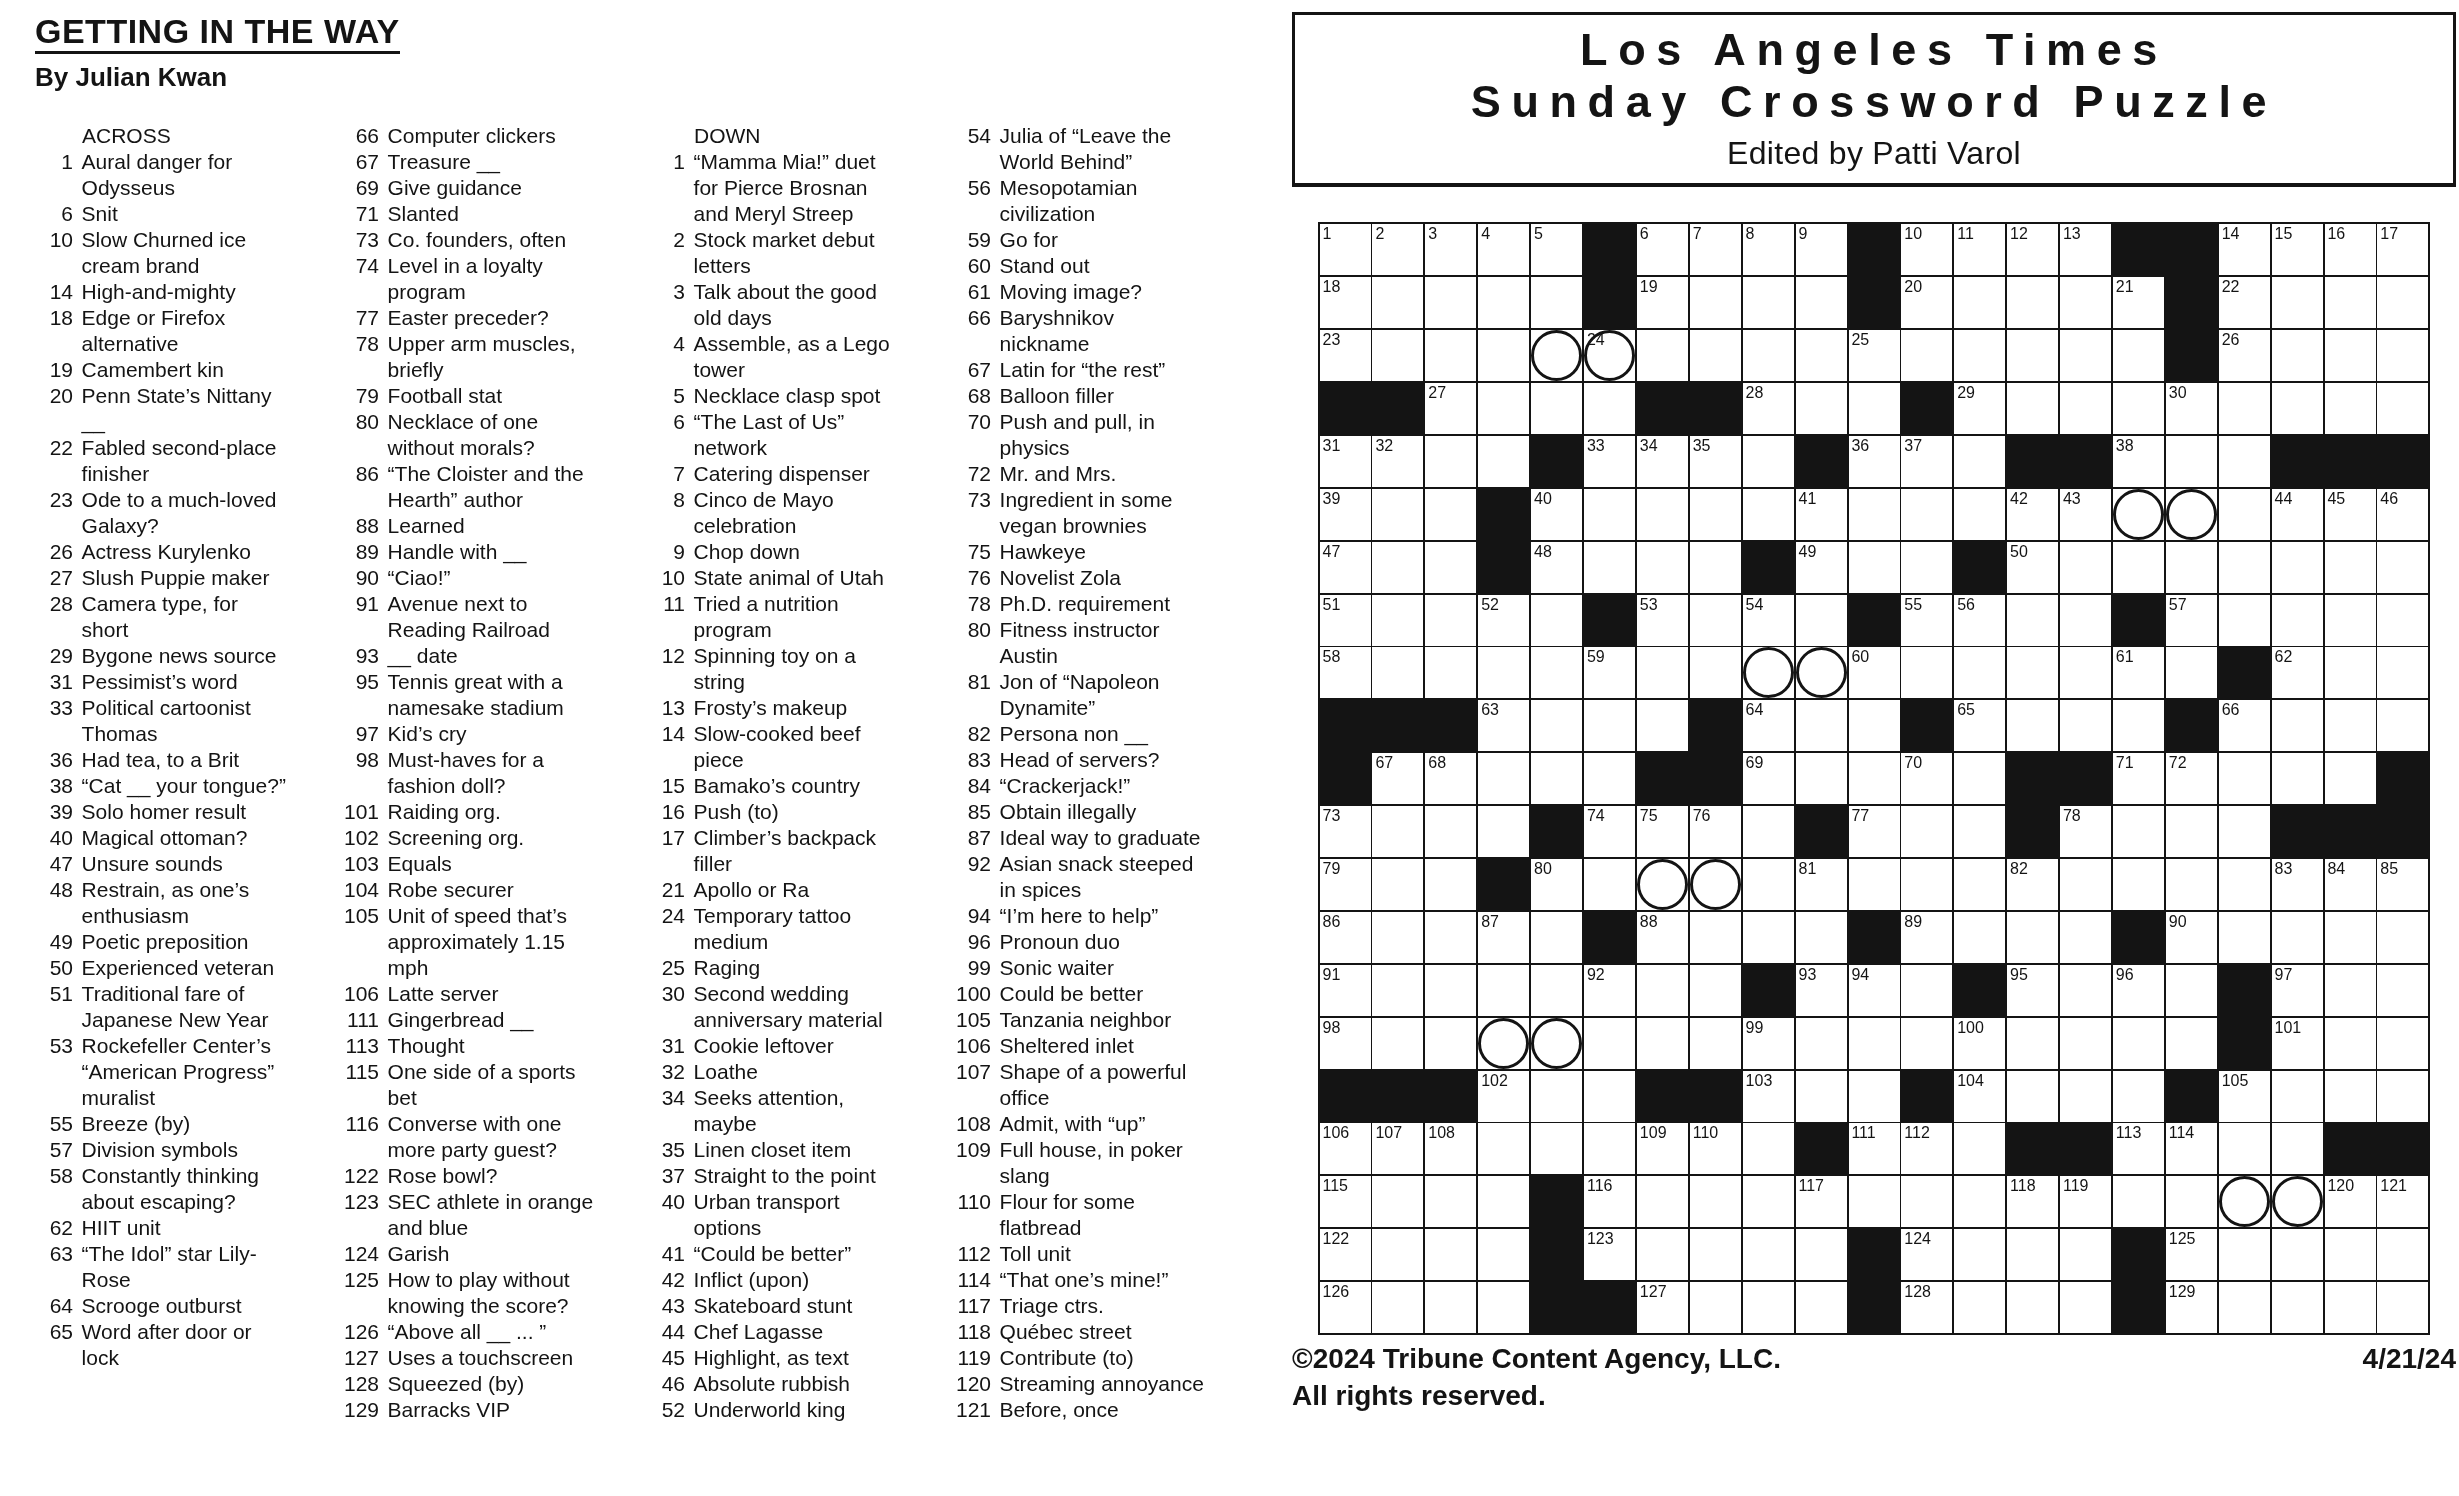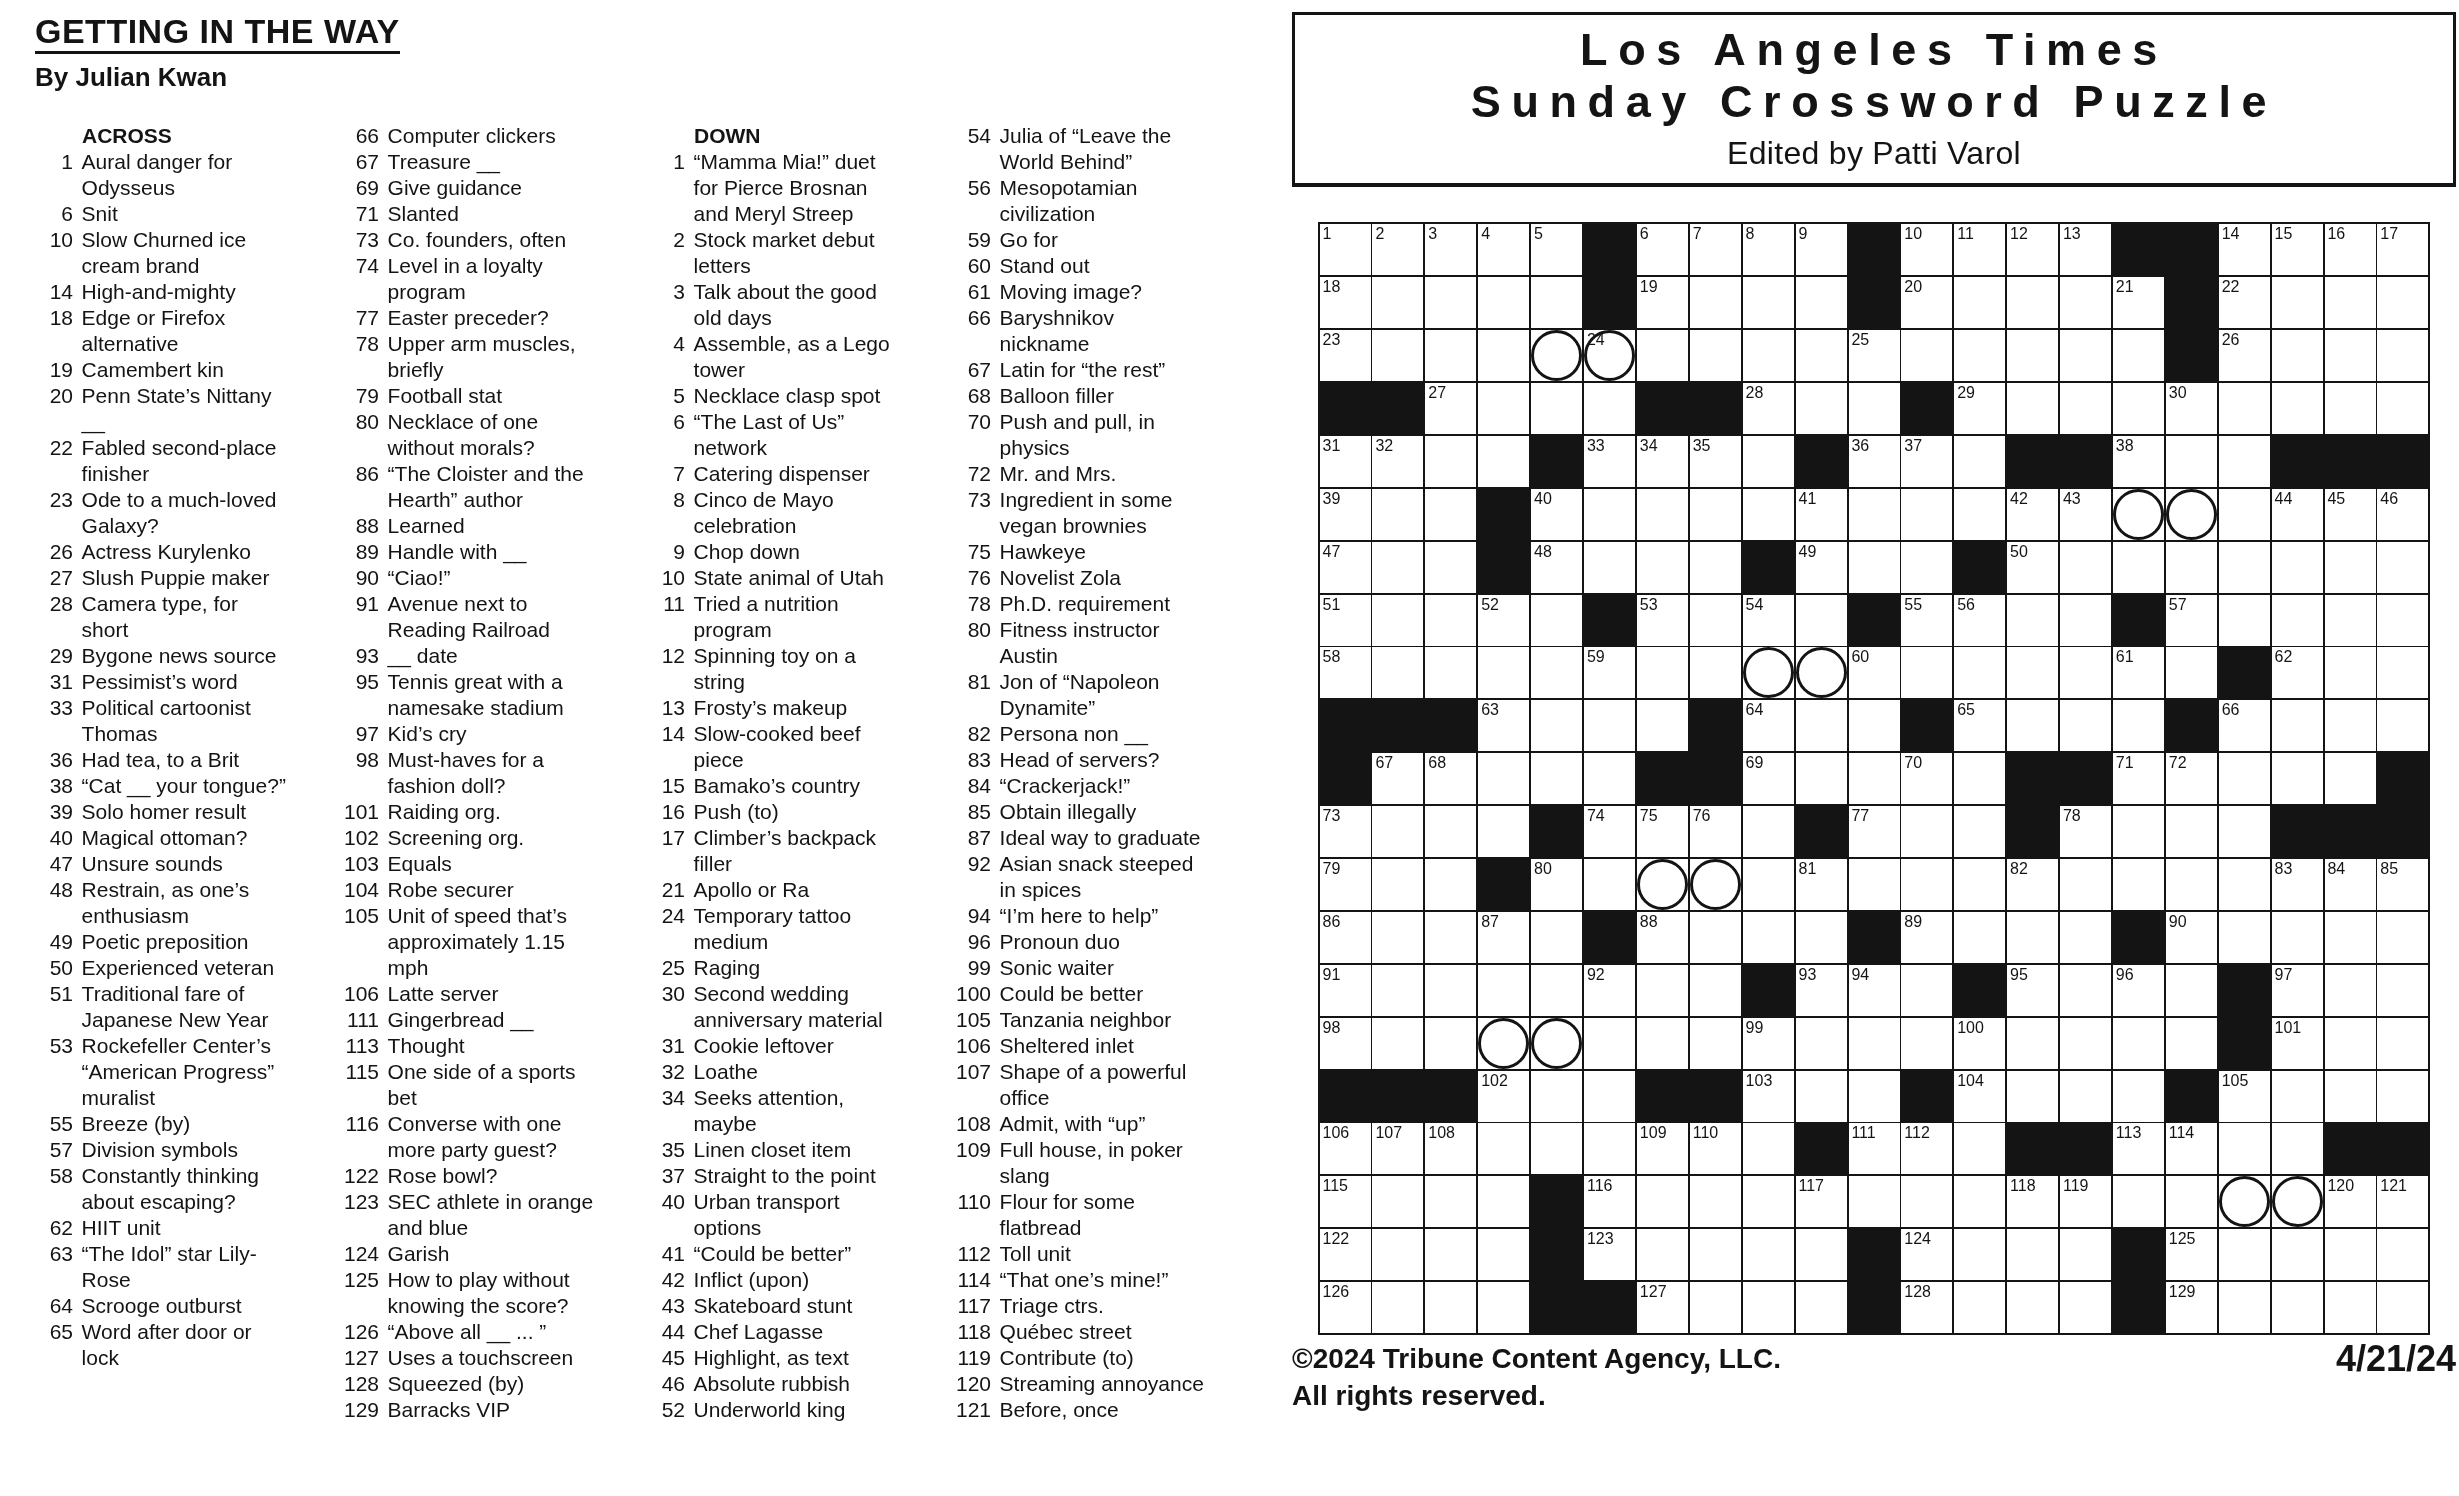--- a/index.html
+++ b/index.html
@@ -9,21 +9,21 @@
   }
   
   .left{position:absolute;left:35px;top:11.5px;width:1220px;}
   .title{
     font-size:34px;font-weight:bold;letter-spacing:0.5px;display:inline-block;
     border-bottom:3.8px solid #141414;padding-bottom:0;margin:0;
   }
   .byline{font-size:26px;font-weight:bold;margin-top:8.6px;}
   .cols{display:flex;gap:52px;margin-top:30px;}
   .clue-col{width:254px;flex:none;font-size:21px;line-height:26px;}
-  .col-header{font-weight:bold;margin-left:47px;}
+  .col-header{font-weight:normal;margin-left:47px;}
   .clue{display:flex;}
   .clue .cnum{width:38px;flex:none;text-align:right;margin-right:8.6px;}
   .clue .ctext{width:207px;}
   
   .right{position:absolute;left:1292px;top:11.5px;width:1164px;}
   .mast{
     border:3.8px solid #141414;border-bottom-width:4.8px;text-align:center;
     padding:9.6px 0 11.5px;
   }
   .m1,.m2{font-size:45px;font-weight:bold;letter-spacing:10.6px;line-height:52px;}
@@ -32,21 +32,21 @@
   .xgrid{
     display:grid;grid-template-columns:repeat(21,51px);grid-auto-rows:51px;
     gap:1.9px;background:#141414;border:2.9px solid #141414;
   }
   .cell{background:#ffffff;position:relative;}
   .cell.black{background:#141414;}
   .cellnum{position:absolute;top:1px;left:2.9px;font-size:16px;line-height:17.3px;}
   .circle{position:absolute;inset:0;border:3.4px solid #141414;border-radius:50%;}
   .footer{margin-top:5px;display:flex;justify-content:space-between;align-items:flex-start;}
   .copy{font-size:28px;font-weight:bold;line-height:37px;}
-  .fdate{font-size:36px;font-weight:bold;line-height:37px;}
+  .fdate{font-size:28px;font-weight:bold;line-height:37px;}
 </style>
 </head>
 <body>
 
 <div class="left">
   <h1 class="title">GETTING IN THE WAY</h1>
   <div class="byline">By Julian Kwan</div>
   <div class="cols">
       <div class="clue-col">
         <div class="col-header">ACROSS</div>

